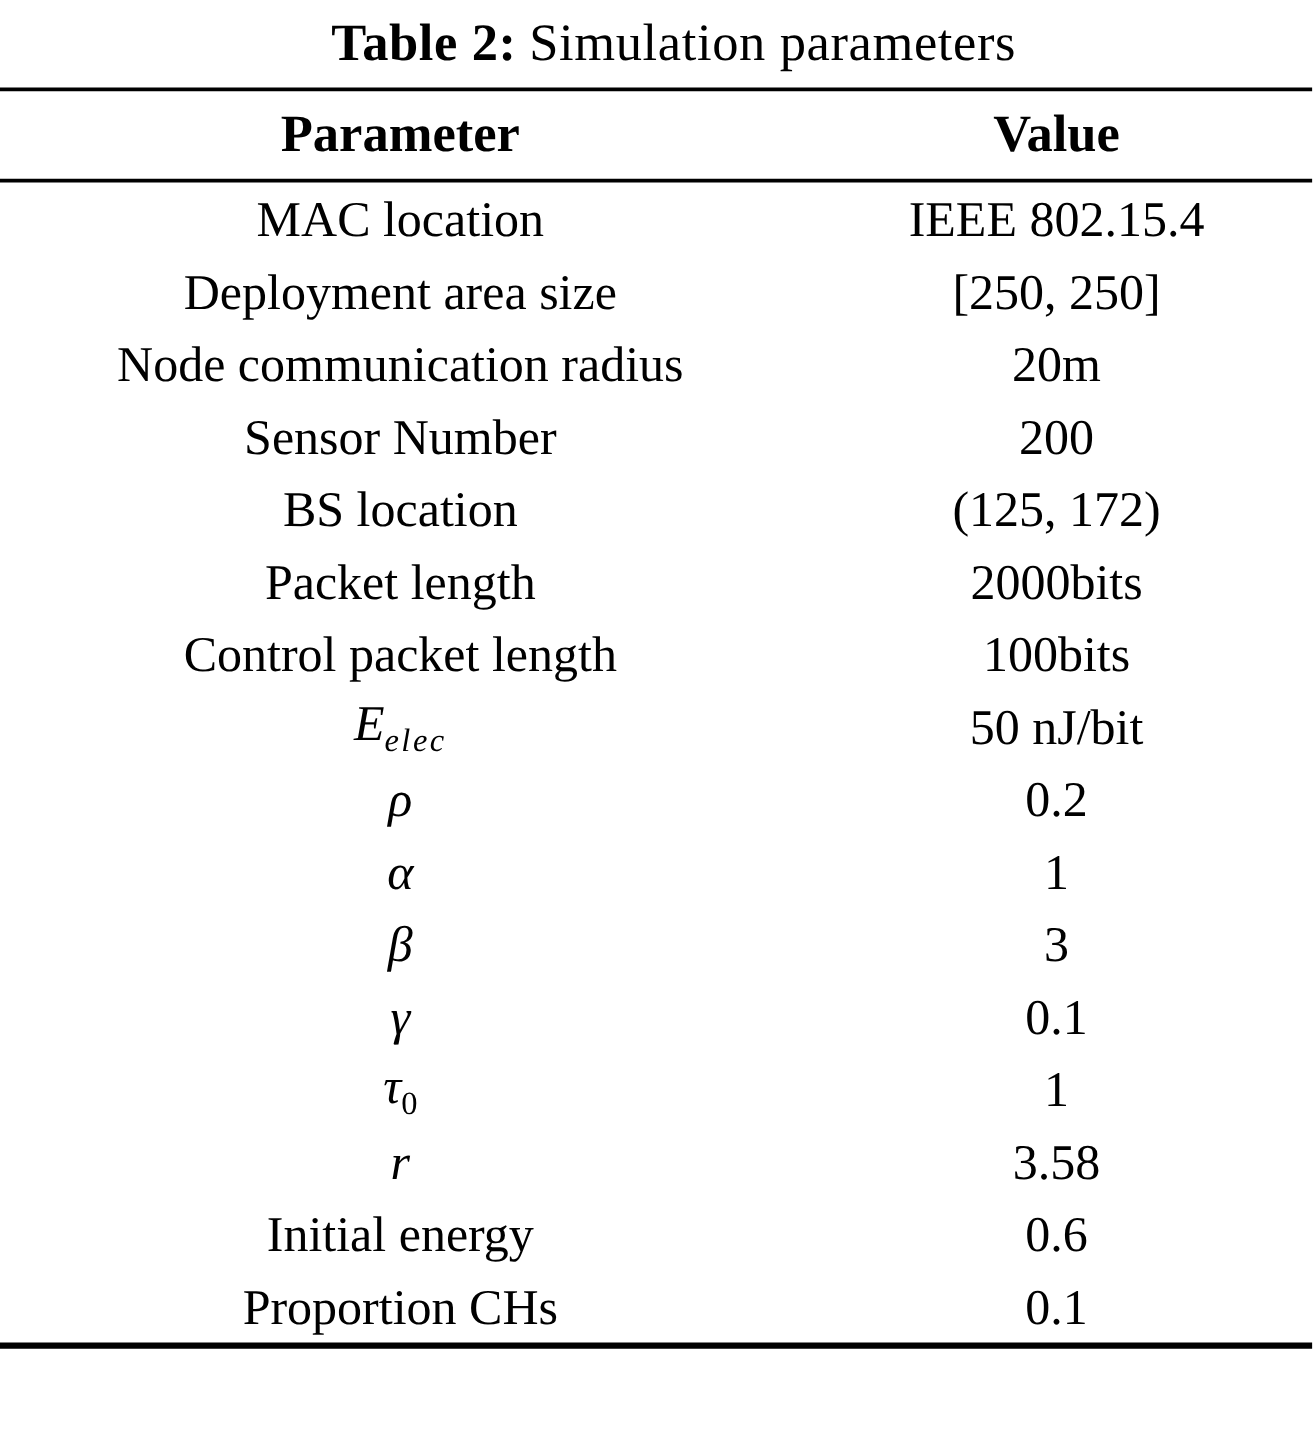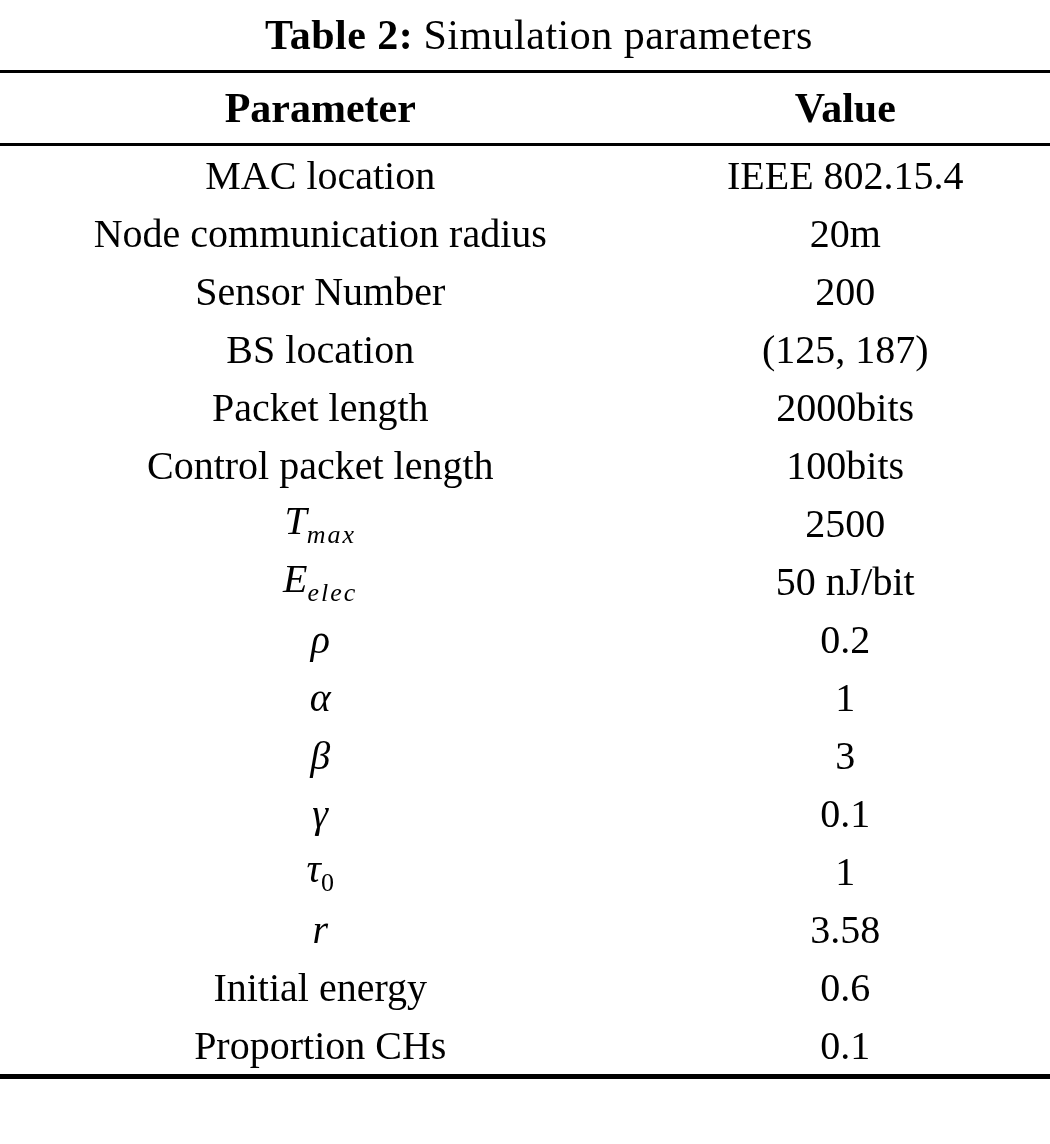--- a/index.html
+++ b/index.html
@@ -71,50 +71,50 @@
 
   <div class="rule"></div>
 
   <div>
 
     <div class="body-row">
       <div class="col-p"><span>MAC location</span></div>
       <div class="col-v">IEEE 802.15.4</div>
     </div>
 
+    <div class="body-row">
+      <div class="col-p"><span>Deployment area size</span></div>
+      <div class="col-v">[250, 250]</div>
+    </div>
 
     <div class="body-row">
       <div class="col-p"><span>Node communication radius</span></div>
       <div class="col-v">20m</div>
     </div>
 
     <div class="body-row">
       <div class="col-p"><span>Sensor Number</span></div>
       <div class="col-v">200</div>
     </div>
 
     <div class="body-row">
       <div class="col-p"><span>BS location</span></div>
-      <div class="col-v">(125, 187)</div>
+      <div class="col-v">(125, 172)</div>
     </div>
 
     <div class="body-row">
       <div class="col-p"><span>Packet length</span></div>
       <div class="col-v">2000bits</div>
     </div>
 
     <div class="body-row">
       <div class="col-p"><span>Control packet length</span></div>
       <div class="col-v">100bits</div>
     </div>
 
-    <div class="body-row">
-      <div class="col-p"><span class="math">T</span><span class="psub">max</span></div>
-      <div class="col-v">2500</div>
-    </div>
 
     <div class="body-row">
       <div class="col-p"><span class="math">E</span><span class="psub">elec</span></div>
       <div class="col-v">50 nJ/bit</div>
     </div>
 
     <div class="body-row">
       <div class="col-p"><span class="math">ρ</span></div>
       <div class="col-v">0.2</div>
     </div>

